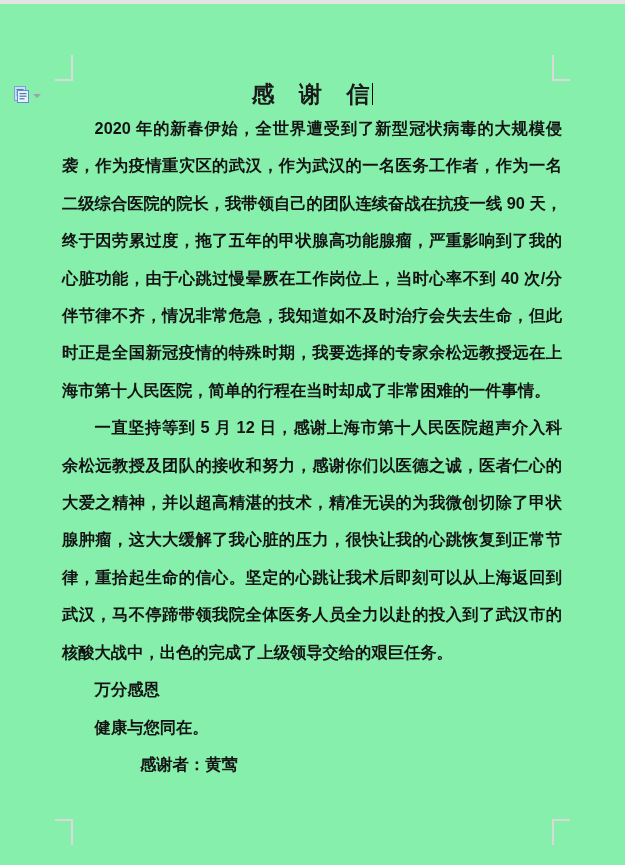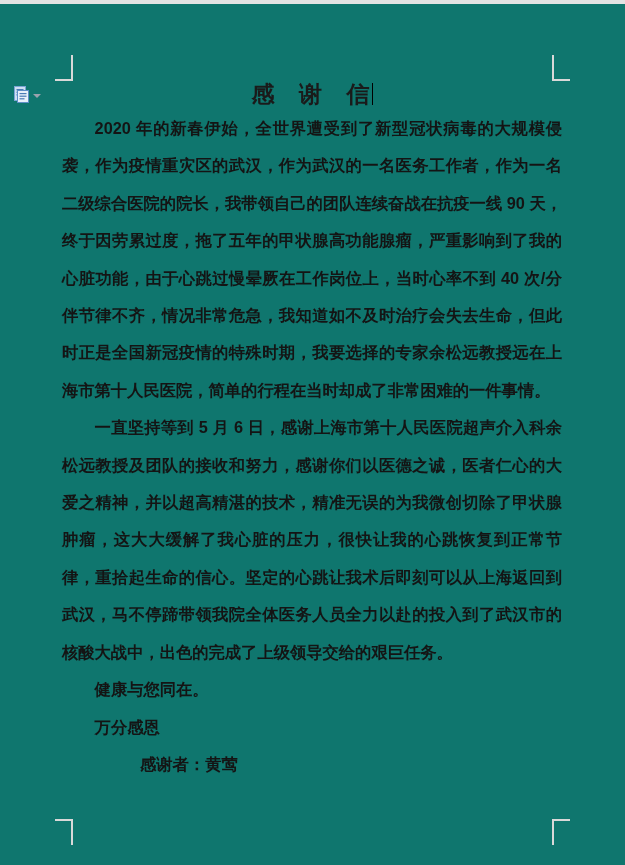--- a/index.html
+++ b/index.html
@@ -23,21 +23,21 @@
     height: 4px;
     background: #e3e3e3;
   }
 
   
   .page {
     position: absolute;
     top: 4px; left: 0;
     width: 625px;
     height: 861px;
-    background: #0f766e;
+    background: #86efac;
   }
 
   
   .corner {
     position: absolute;
     width: 18px;
     height: 26px;
   }
   .corner i {
     position: absolute;
@@ -185,23 +185,23 @@
     </span>
     <span class="caret"></span>
   </div>
 
   <div class="doc">
 
     <div class="title"><span>感 谢 信</span><span class="caret-bar"></span></div>
 
     <div class="body-text">
       <p class="p-indent">2020 年的新春伊始，全世界遭受到了新型冠状病毒的大规模侵袭，作为疫情重灾区的武汉，作为武汉的一名医务工作者，作为一名二级综合医院的院长，我带领自己的团队连续奋战在抗疫一线 90 天，终于因劳累过度，拖了五年的甲状腺高功能腺瘤，严重影响到了我的心脏功能，由于心跳过慢晕厥在工作岗位上，当时心率不到 40 次/分伴节律不齐，情况非常危急，我知道如不及时治疗会失去生命，但此时正是全国新冠疫情的特殊时期，我要选择的专家余松远教授远在上海市第十人民医院，简单的行程在当时却成了非常困难的一件事情。</p>
-      <p class="p-indent">一直坚持等到 5 月 6 日，感谢上海市第十人民医院超声介入科余松远教授及团队的接收和努力，感谢你们以医德之诚，医者仁心的大爱之精神，并以超高精湛的技术，精准无误的为我微创切除了甲状腺肿瘤，这大大缓解了我心脏的压力，很快让我的心跳恢复到正常节律，重拾起生命的信心。坚定的心跳让我术后即刻可以从上海返回到武汉，马不停蹄带领我院全体医务人员全力以赴的投入到了武汉市的核酸大战中，出色的完成了上级领导交给的艰巨任务。</p>
-
+      <p class="p-indent">一直坚持等到 5 月 12 日，感谢上海市第十人民医院超声介入科余松远教授及团队的接收和努力，感谢你们以医德之诚，医者仁心的大爱之精神，并以超高精湛的技术，精准无误的为我微创切除了甲状腺肿瘤，这大大缓解了我心脏的压力，很快让我的心跳恢复到正常节律，重拾起生命的信心。坚定的心跳让我术后即刻可以从上海返回到武汉，马不停蹄带领我院全体医务人员全力以赴的投入到了武汉市的核酸大战中，出色的完成了上级领导交给的艰巨任务。</p>
+
+      <p class="closing">万分感恩</p>
       <p class="closing">健康与您同在。</p>
-      <p class="closing">万分感恩</p>
 
       <p class="sig">感谢者：黄莺</p>
 
     </div>
 
   </div>
 </div>
 
 </body></html>

